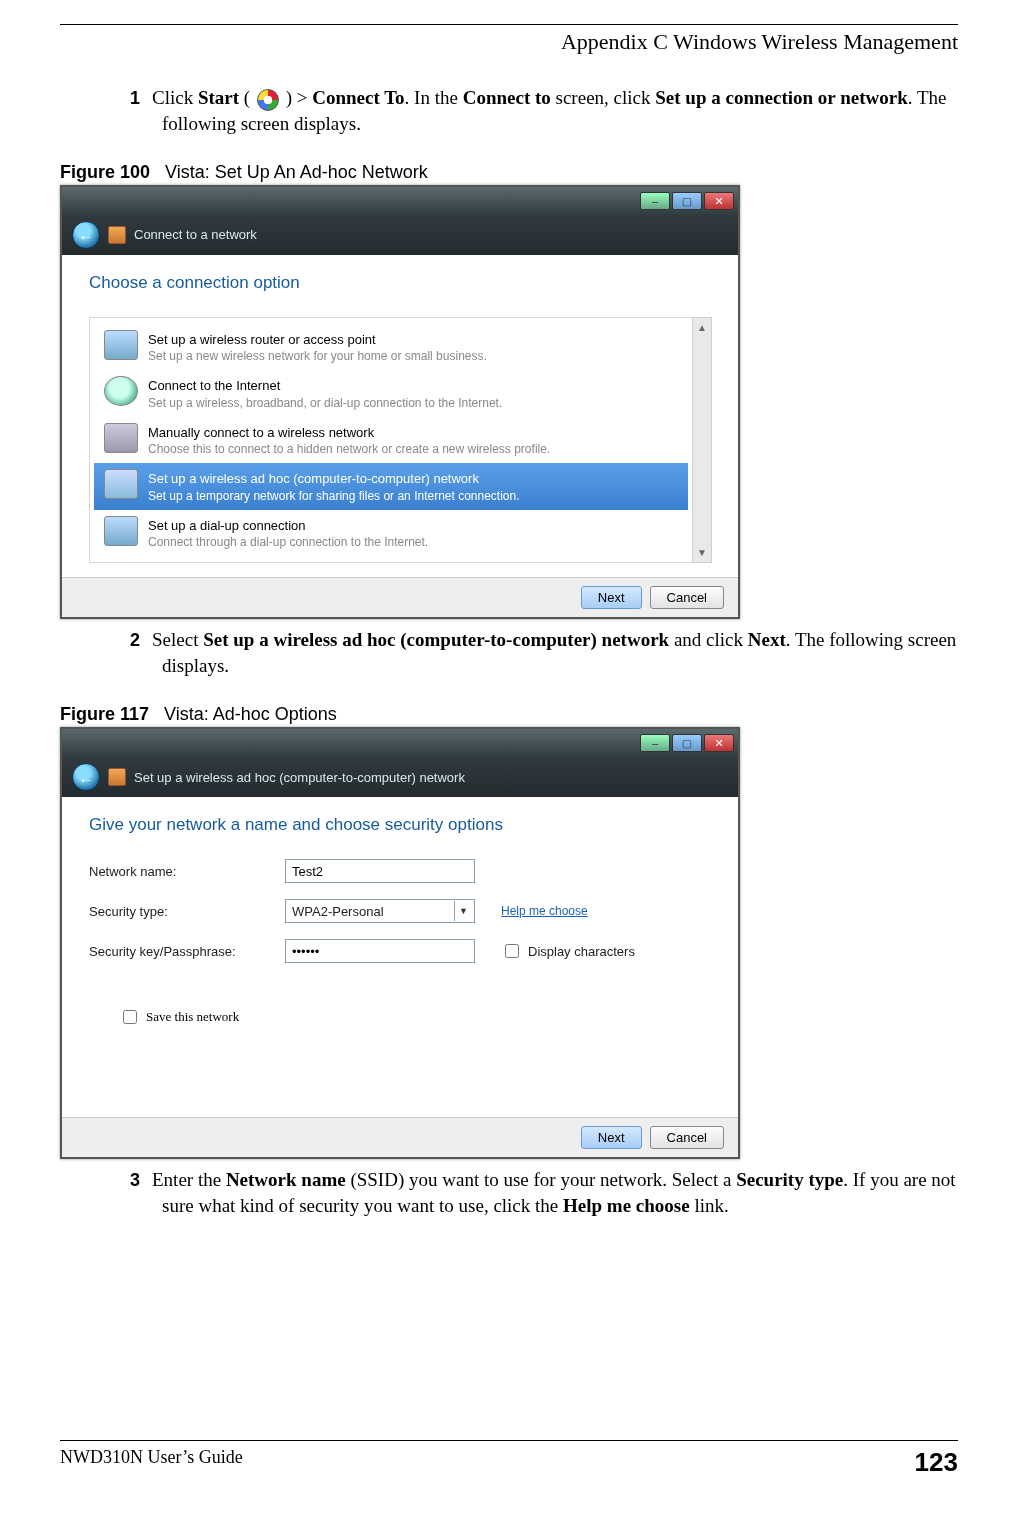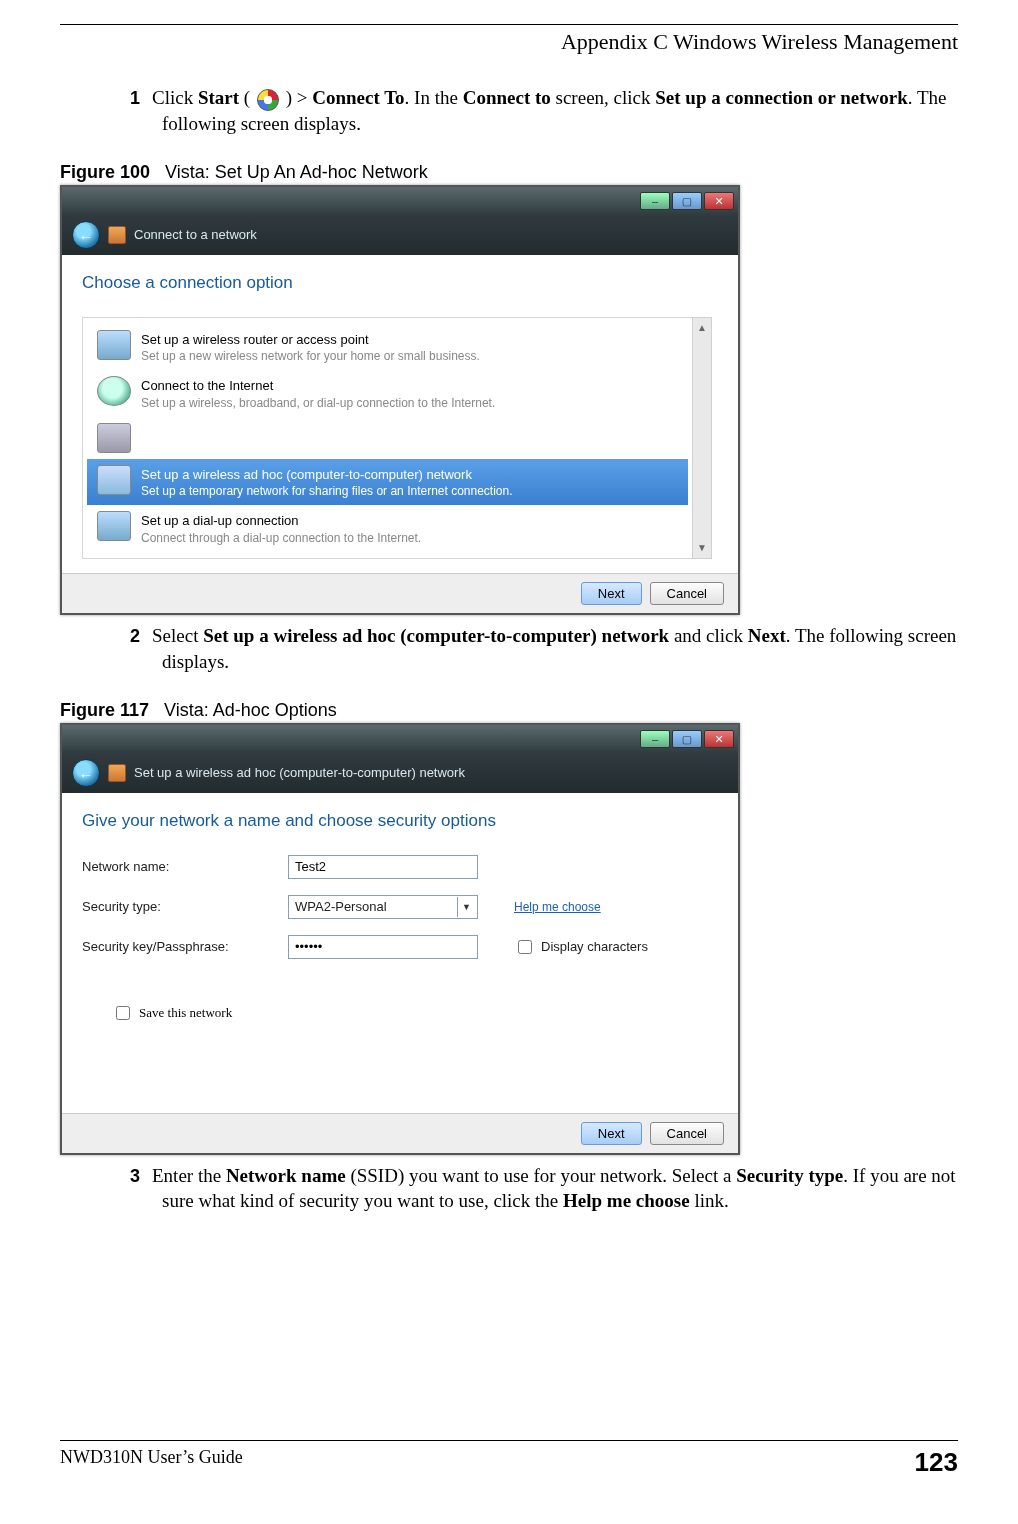--- a/index.html
+++ b/index.html
@@ -90,21 +90,21 @@
     background: radial-gradient(circle at 40% 35%, #8df 0 30%, #27a 70%);
     display:flex; align-items:center; justify-content:center;
     color:#fff; font-size:15px; border:1px solid #135;
   }
   .tiny-icon {
     width: 18px; height: 18px;
     background: linear-gradient(#ea5,#c73);
     border:1px solid #953; border-radius:2px;
   }
   .vista-body {
-    padding: 18px 26px 14px 20px;
+    padding: 18px 26px 14px 27px;
   }
   .vista-heading {
     color: #165a9e;
     font-family: "Segoe UI", Arial, sans-serif;
     font-size: 17px;
     margin-bottom: 24px;
   }
   .option-listwrap {
     display:flex;
   }
@@ -159,21 +159,21 @@
     padding: 3px 16px; border:1px solid #888; border-radius:3px;
     background: linear-gradient(#fdfdfd,#e2e2e2);
   }
   .vbtn.primary {
     background: linear-gradient(#d4e9ff,#a8cdf6);
     border:1px solid #6a9bd8;
   }
 
   
   .formrow {
-    display:flex; align-items:center; gap:36px;
+    display:flex; align-items:center; gap:26px;
     font-family:"Segoe UI",Arial,sans-serif;
     font-size:13px; color:#222;
     margin-bottom:16px;
   }
   .formrow .flabel { width: 170px; }
   .formrow input[type=text], .formrow .select, .formrow input[type=password]{
     width: 190px; height:24px;
     border:1px solid #8a9db3; padding:2px 6px;
     font-family:inherit; font-size:13px;
     background:#fff;
@@ -238,20 +238,22 @@
             <div class="otitle"><b>Set up a wireless router or access point</b>
               <span class="odesc">Set up a new wireless network for your home or small business.</span></div>
           </div>
           <div class="opt-row">
             <div class="oicon globe"></div>
             <div class="otitle"><b>Connect to the Internet</b>
               <span class="odesc">Set up a wireless, broadband, or dial-up connection to the Internet.</span></div>
           </div>
           <div class="opt-row">
             <div class="oicon manual"></div>
+            <div class="otitle"><b>Manually connect to a wireless network</b>
+              <span class="odesc">Choose this to connect to a hidden network or create a new wireless profile.</span></div>
           </div>
           <div class="opt-row selected">
             <div class="oicon adhoc"></div>
             <div class="otitle"><b>Set up a wireless ad hoc (computer-to-computer) network</b>
               <span class="odesc">Set up a temporary network for sharing files or an Internet connection.</span></div>
           </div>
           <div class="opt-row">
             <div class="oicon"></div>
             <div class="otitle"><b>Set up a dial-up connection</b>
               <span class="odesc">Connect through a dial-up connection to the Internet.</span></div>

